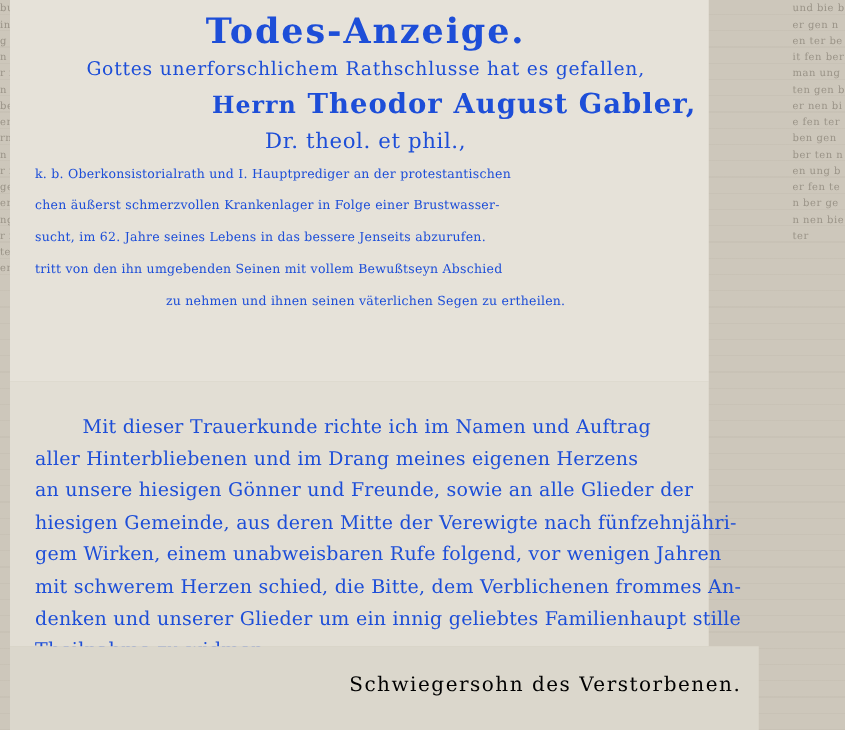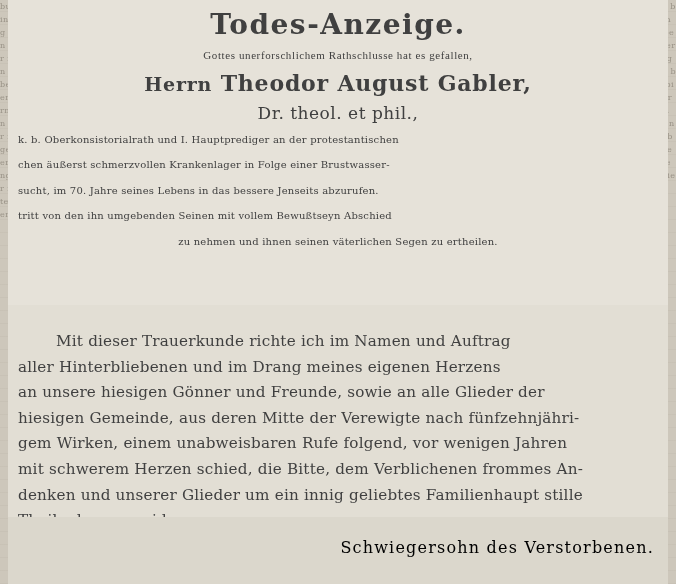--- a/index.html
+++ b/index.html
@@ -42,70 +42,70 @@
     font-family: "DejaVu Serif", serif;
   }
   .bg-col-left { left: 0; }
   .bg-col-right { right: 0; }
 
   
   .notice {
     position: absolute;
     left: 8px;
     top: 0;
-    width: 660px;
+    width: 559px;
     background: #e4e0d6;
-    padding: 4px 10px 0 10px;
+    padding: 4px 10px 0 20px;
     box-sizing: border-box;
-    color: #404040;
+    color: #1d4ed8;
   }
   .notice.upper {
     top: 0;
     height: 305px;
     background: #e6e2d9;
   }
   .notice.lower {
     top: 305px;
     height: 212px;
     background: #e2ded4;
   }
   .bottom-strip {
     position: absolute;
     left: 8px;
     top: 517px;
-    width: 660px;
+    width: 599px;
     height: 67px;
     background: #dbd7cc;
   }
 
   .title {
     text-align: center;
     font-size: 28px;
     font-weight: bold;
     letter-spacing: 1.5px;
     margin: 4px 0 2px 0;
     font-family: "DejaVu Serif", serif;
   }
   .line {
     text-align: center;
     font-size: 15.5px;
     line-height: 25px;
     letter-spacing: 0.3px;
     white-space: nowrap;
   }
   .line.sub1 {
-    font-size: 11px;
+    font-size: 15px;
     letter-spacing: 0.6px;
-    font-family: Liberation Serif, serif;
   }
   .line.name {
     font-size: 22px;
     font-weight: bold;
     letter-spacing: 0.8px;
     line-height: 30px;
+    text-align: right;
   }
   .line.name .pre {
     font-size: 19px;
     font-weight: bold;
   }
   .line.deg {
     font-size: 17px;
     line-height: 28px;
     letter-spacing: 0.5px;
   }
@@ -158,21 +158,21 @@
     <div class="line sub1">Gottes unerforschlichem Rathschlusse hat es gefallen,</div>
     <div class="line name">
       <span class="pre">Herrn</span>
       <span>Theodor August Gabler,</span>
     </div>
     <div class="line deg">Dr. theol. et phil.,</div>
 
     <div class="para1">
       <div class="body-line">k. b. Oberkonsistorialrath und I. Hauptprediger an der protestantischen</div>
       <div class="body-line">chen äußerst schmerzvollen Krankenlager in Folge einer Brustwasser-</div>
-      <div class="body-line">sucht, im 70. Jahre seines Lebens in das bessere Jenseits abzurufen.</div>
+      <div class="body-line">sucht, im 62. Jahre seines Lebens in das bessere Jenseits abzurufen.</div>
       <div class="body-line">tritt von den ihn umgebenden Seinen mit vollem Bewußtseyn Abschied</div>
       <div class="body-line center-ish">zu nehmen und ihnen seinen väterlichen Segen zu ertheilen.</div>
     </div>
   </div>
 
   <div class="notice lower">
     <div class="para2">
       <div class="body-line indent">Mit dieser Trauerkunde richte ich im Namen und Auftrag</div>
       <div class="body-line">aller Hinterbliebenen und im Drang meines eigenen Herzens</div>
       <div class="body-line">an unsere hiesigen Gönner und Freunde, sowie an alle Glieder der</div>

